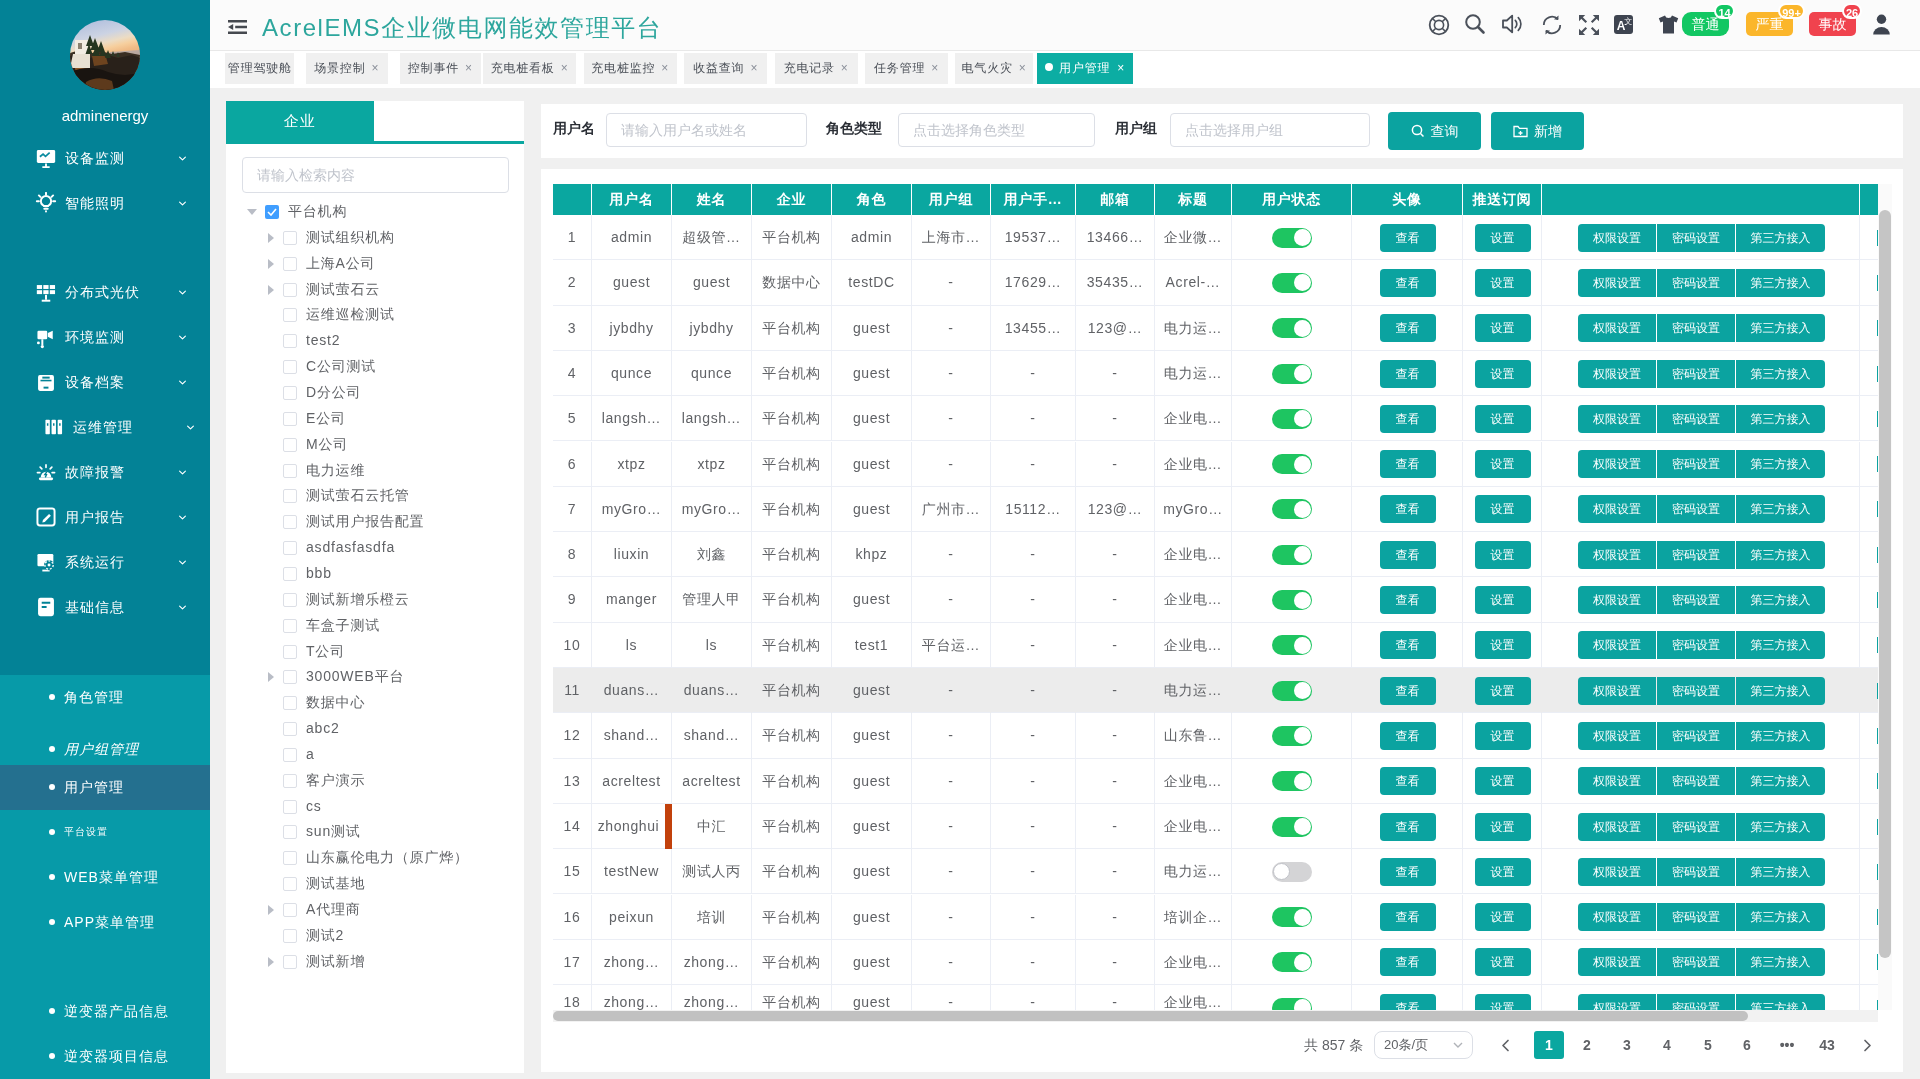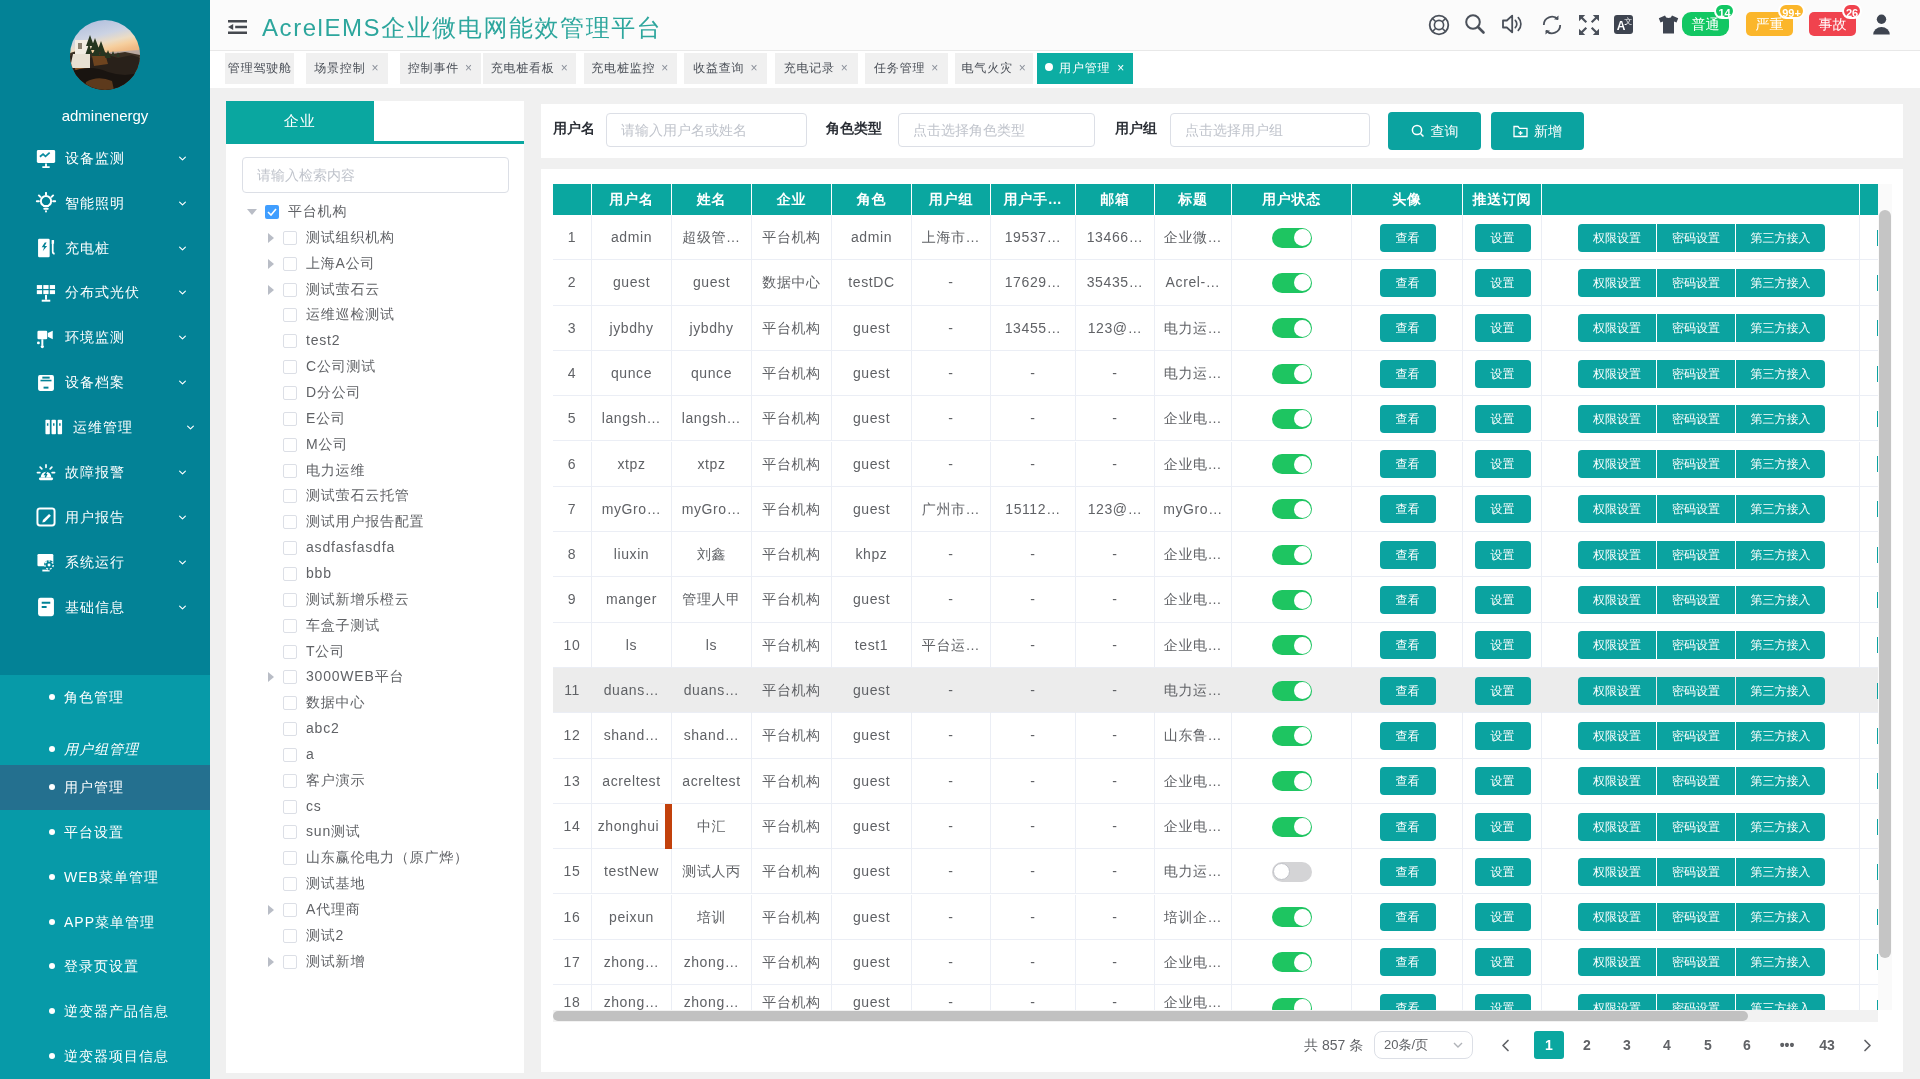--- a/index.html
+++ b/index.html
@@ -55,32 +55,20 @@
 <div class="abs" style="left:0;top:180.6px;width:210px;height:44.9px;">
 <svg class="abs" style="left:35px;top:11.4px;" width="22" height="22" viewBox="0 0 18 18">
         <circle cx="9" cy="7.5" r="4.2" fill="none" stroke="#fff" stroke-width="1.6"></circle>
         <path d="M7.3 11.5 h3.4 M7.6 13.7 h2.8 M9 15.8 v0.1 M9 0.7 v1.6 M3.2 2.8 l1.2 1.2 M14.8 2.8 l-1.2 1.2 M1.5 7.5 h1.7 M14.8 7.5 h1.7" fill="none" stroke="#fff" stroke-width="1.6" stroke-linecap="round"></path>
       </svg>
 <div class="abs" style="left:65px;top:0;height:44.9px;line-height:44.9px;color:#fff;font-size:14px;letter-spacing:1px;">智能照明</div>
 <svg class="abs" style="left:176px;top:16px;" width="13" height="13" viewBox="0 0 18 13">
         <path d="M5 4.5 l4 4 l4 -4" fill="none" stroke="#fff" stroke-width="1.6" stroke-linecap="round" stroke-linejoin="round"></path>
       </svg>
 </div>
-<div class="abs" style="left:0;top:225.5px;width:210px;height:44.9px;">
-<svg class="abs" style="left:35px;top:11.4px;" width="22" height="22" viewBox="0 0 18 18">
-        <rect x="2.5" y="1.5" width="9.5" height="15" rx="1" fill="#fff"></rect>
-        <path d="M8 4.5 l-2.5 3.8 h2 l-1.2 3.4 3.6-4.4 h-2 l1.6-2.8 z" fill="#038296"></path>
-        <path d="M14.5 5 v7 a1.6 1.6 0 0 0 1.6 1.6" stroke="#fff" stroke-width="1.4" fill="none"></path>
-        <rect x="13.6" y="2.5" width="2" height="3" fill="#fff"></rect>
-      </svg>
-<div class="abs" style="left:65px;top:0;height:44.9px;line-height:44.9px;color:#fff;font-size:14px;letter-spacing:1px;">充电桩</div>
-<svg class="abs" style="left:176px;top:16px;" width="13" height="13" viewBox="0 0 18 13">
-        <path d="M5 4.5 l4 4 l4 -4" fill="none" stroke="#fff" stroke-width="1.6" stroke-linecap="round" stroke-linejoin="round"></path>
-      </svg>
-</div>
 <div class="abs" style="left:0;top:270.4px;width:210px;height:44.9px;">
 <svg class="abs" style="left:35px;top:11.4px;" width="22" height="22" viewBox="0 0 18 18">
         <g fill="#fff">
           <rect x="1.5" y="2.5" width="4.3" height="3.2"></rect>
           <rect x="6.8" y="2.5" width="4.3" height="3.2"></rect>
           <rect x="12.1" y="2.5" width="4.3" height="3.2"></rect>
           <rect x="1.5" y="6.7" width="4.3" height="3.2"></rect>
           <rect x="6.8" y="6.7" width="4.3" height="3.2"></rect>
           <rect x="12.1" y="6.7" width="4.3" height="3.2"></rect>
           <rect x="8.2" y="10.5" width="1.6" height="4"></rect>
@@ -186,33 +174,29 @@
 <div class="abs" style="left:0;top:52px;width:210px;height:44.95px;font-style:italic;">
         <span class="abs" style="left:49px;top:19px;width:6px;height:6px;border-radius:50%;background:#fff;"></span>
         <div class="abs" style="left:64px;top:0;height:44.95px;line-height:44.95px;color:#fff;font-size:14px;letter-spacing:1px;">用户组管理</div>
       </div>
 <div class="abs" style="left:0;top:89.9px;width:210px;height:44.95px;background:#24708f;">
         <span class="abs" style="left:49px;top:19px;width:6px;height:6px;border-radius:50%;background:#fff;"></span>
         <div class="abs" style="left:64px;top:0;height:44.95px;line-height:44.95px;color:#fff;font-size:14px;letter-spacing:1px;">用户管理</div>
       </div>
 <div class="abs" style="left:0;top:134.9px;width:210px;height:44.95px;">
         <span class="abs" style="left:49px;top:19px;width:6px;height:6px;border-radius:50%;background:#fff;"></span>
-        <div class="abs" style="left:64px;top:0;height:44.95px;line-height:44.95px;color:#fff;font-size:14px;letter-spacing:1px;">平台设置</div>
+        <div class="abs" style="left:64px;top:0;height:44.95px;line-height:44.95px;color:#fff;font-size:10px;letter-spacing:1px;">平台设置</div>
       </div>
 <div class="abs" style="left:0;top:179.8px;width:210px;height:44.95px;">
         <span class="abs" style="left:49px;top:19px;width:6px;height:6px;border-radius:50%;background:#fff;"></span>
         <div class="abs" style="left:64px;top:0;height:44.95px;line-height:44.95px;color:#fff;font-size:14px;letter-spacing:1px;">WEB菜单管理</div>
       </div>
 <div class="abs" style="left:0;top:224.8px;width:210px;height:44.95px;">
         <span class="abs" style="left:49px;top:19px;width:6px;height:6px;border-radius:50%;background:#fff;"></span>
         <div class="abs" style="left:64px;top:0;height:44.95px;line-height:44.95px;color:#fff;font-size:14px;letter-spacing:1px;">APP菜单管理</div>
-      </div>
-<div class="abs" style="left:0;top:269.7px;width:210px;height:44.95px;">
-        <span class="abs" style="left:49px;top:19px;width:6px;height:6px;border-radius:50%;background:#fff;"></span>
-        <div class="abs" style="left:64px;top:0;height:44.95px;line-height:44.95px;color:#fff;font-size:14px;letter-spacing:1px;">登录页设置</div>
       </div>
 <div class="abs" style="left:0;top:314.7px;width:210px;height:44.95px;">
         <span class="abs" style="left:49px;top:19px;width:6px;height:6px;border-radius:50%;background:#fff;"></span>
         <div class="abs" style="left:64px;top:0;height:44.95px;line-height:44.95px;color:#fff;font-size:14px;letter-spacing:1px;">逆变器产品信息</div>
       </div>
 <div class="abs" style="left:0;top:359.6px;width:210px;height:44.95px;">
         <span class="abs" style="left:49px;top:19px;width:6px;height:6px;border-radius:50%;background:#fff;"></span>
         <div class="abs" style="left:64px;top:0;height:44.95px;line-height:44.95px;color:#fff;font-size:14px;letter-spacing:1px;">逆变器项目信息</div>
       </div>
 </div>

